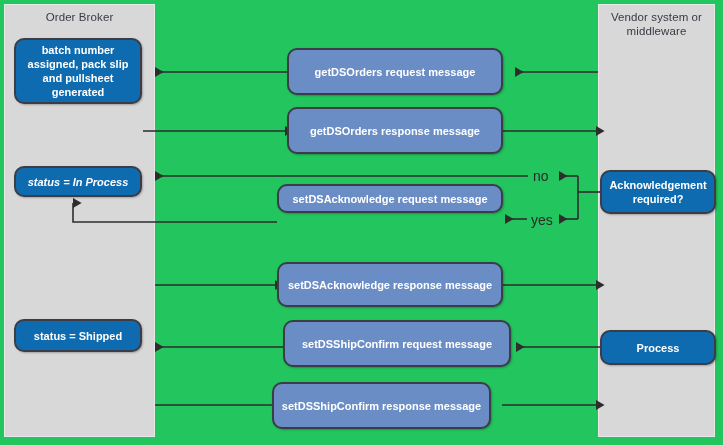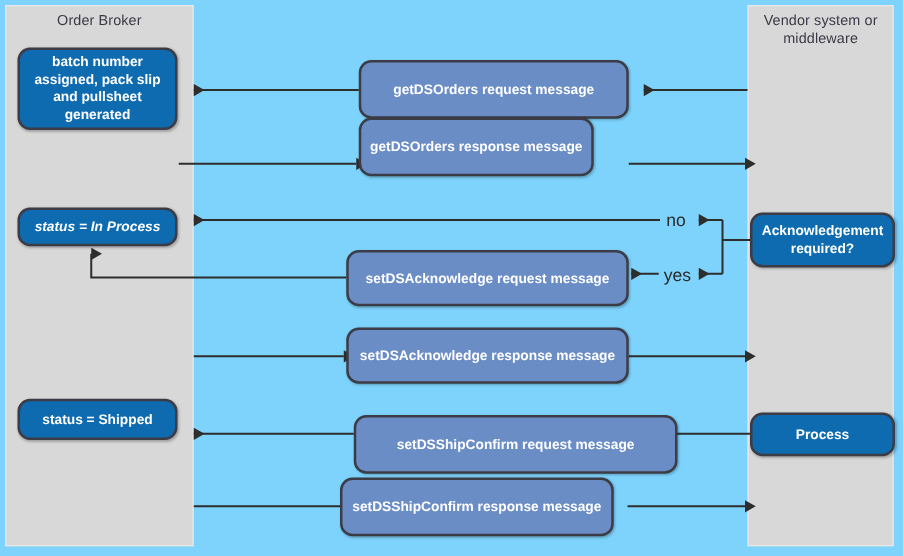--- a/index.html
+++ b/index.html
@@ -1,21 +1,21 @@
 <!DOCTYPE html>
 <html><head>
 <meta charset="utf-8">
 <style>
   html,body{margin:0;padding:0;background:#ffffff;}
   body{font-family:"Liberation Sans", sans-serif;}
 
   #canvas{
     position:relative;
     width:723px;height:445px;
-    background:#7dd3fc;
+    background:#22c55e;
     overflow:hidden;
   }
 
   
   .lane{
     position:absolute;
     background:#d8d8d8;
     border:1px solid #e8e8e8;
     box-sizing:border-box;
   }
@@ -119,27 +119,27 @@
   <div class="branch-label" style="left:531px;top:212px;">yes</div>
 
   <div class="node dark" style="left:14px;top:38px;width:128px;height:66px;">batch number assigned, pack slip and pullsheet generated</div>
 
   <div class="node dark" style="left:14px;top:166px;width:128px;height:31px;font-style:italic;">status = In Process</div>
 
   <div class="node dark" style="left:14px;top:319px;width:128px;height:33px;">status = Shipped</div>
 
   <div class="node msg" style="left:287px;top:48px;width:216px;height:47px;">getDSOrders request message</div>
 
-  <div class="node msg" style="left:287px;top:94px;width:188px;height:47px;">getDSOrders response message</div>
+  <div class="node msg" style="left:287px;top:107px;width:216px;height:47px;">getDSOrders response message</div>
 
-  <div class="node msg" style="left:277px;top:200px;width:226px;height:45px;">setDSAcknowledge request message</div>
+  <div class="node msg" style="left:277px;top:184px;width:226px;height:29px;">setDSAcknowledge request message</div>
 
   <div class="node msg" style="left:277px;top:262px;width:226px;height:45px;">setDSAcknowledge response message</div>
 
-  <div class="node msg" style="left:283px;top:332px;width:259px;height:47px;">setDSShipConfirm request message</div>
+  <div class="node msg" style="left:283px;top:320px;width:228px;height:47px;">setDSShipConfirm request message</div>
 
   <div class="node msg" style="left:272px;top:382px;width:219px;height:47px;">setDSShipConfirm response message</div>
 
   <div class="node dark" style="left:600px;top:170px;width:116px;height:44px;">Acknowledgement required?</div>
 
   <div class="node dark" style="left:600px;top:330px;width:116px;height:35px;">Process</div>
 
 </div>
 
 </body></html>

